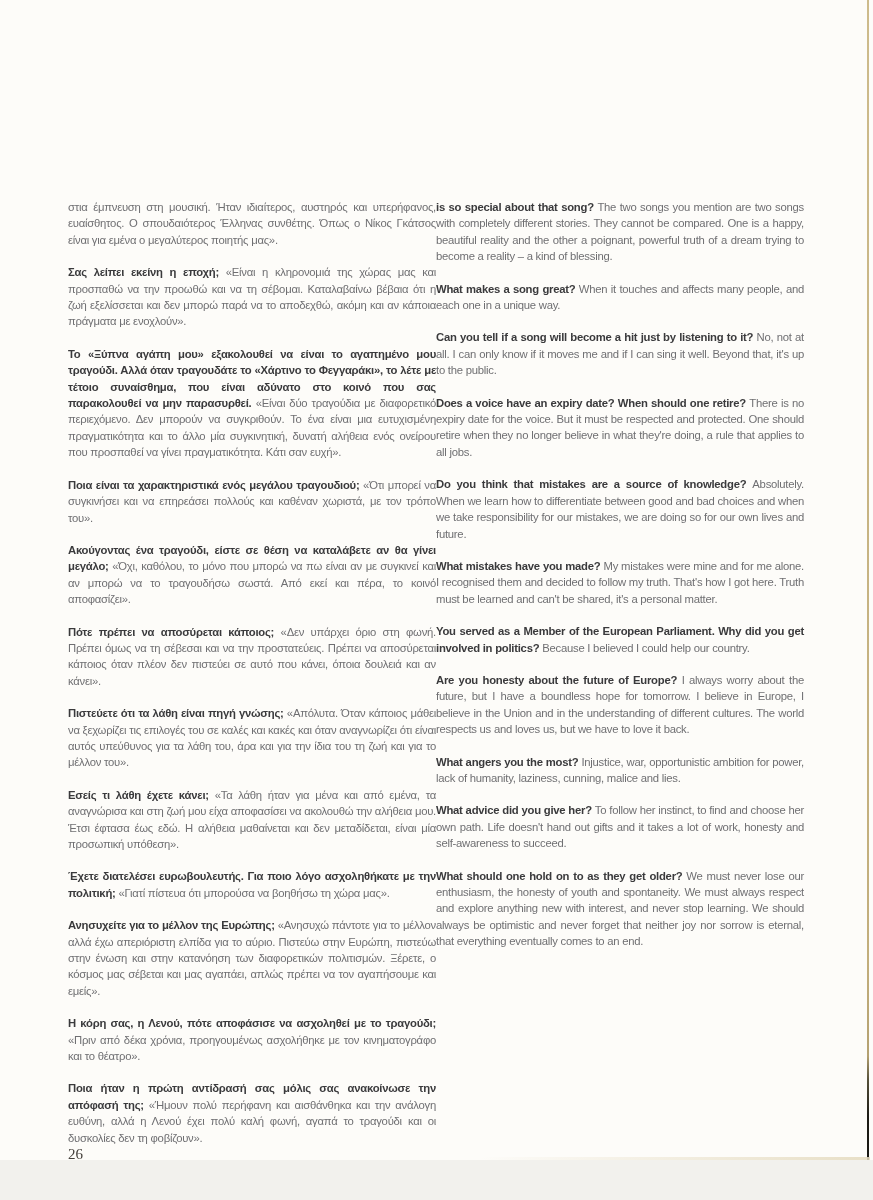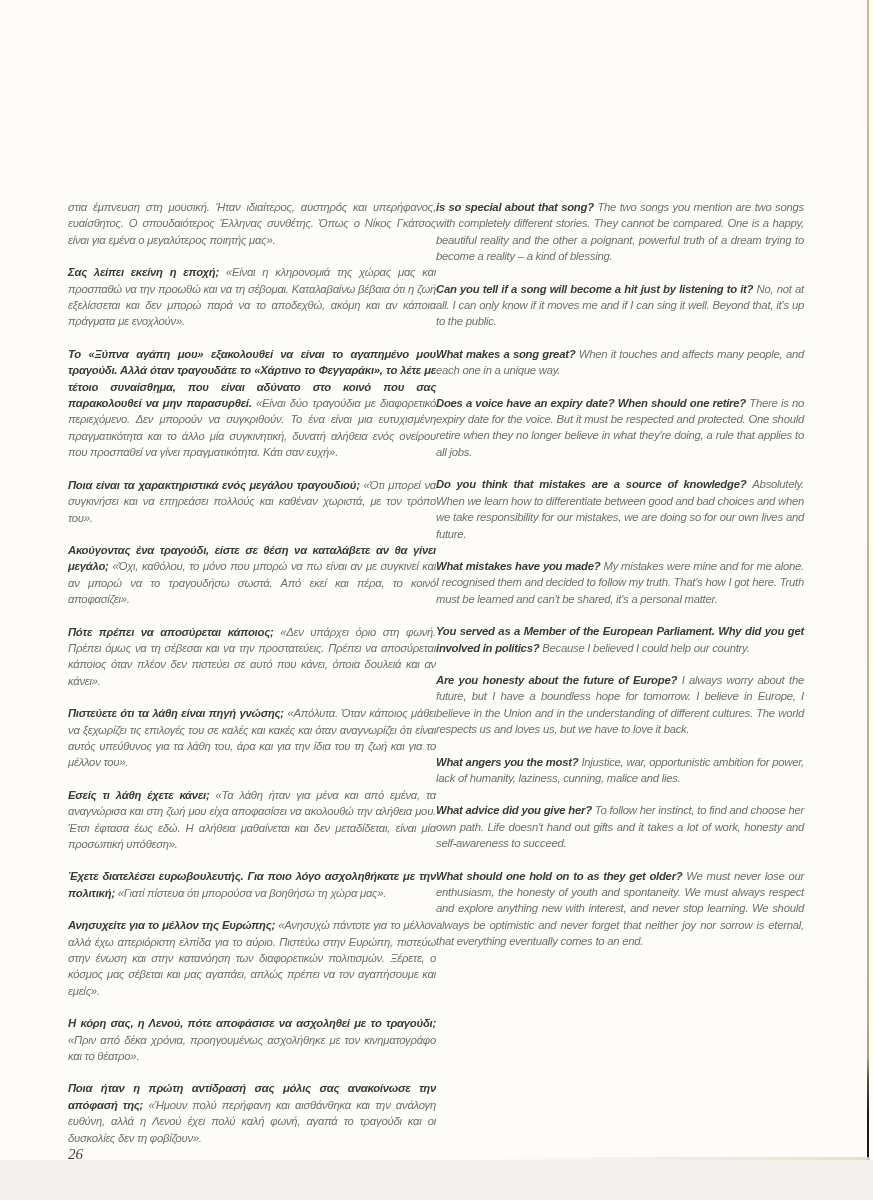--- a/index.html
+++ b/index.html
@@ -7,21 +7,20 @@
     width: 873px; height: 1200px;
     background: #f2f1ed;
     font-family: "Liberation Sans", "DejaVu Sans", sans-serif;
     overflow: hidden;
   }
   .page {
     position: relative;
     width: 873px; height: 1160px;
     background: #fdfcf9;
     overflow: hidden;
-    font-style: italic;
   }
   
   .page-edge-right {
     position: absolute; left: 867px; top: 0; width: 2px; height: 1200px;
     background: linear-gradient(to bottom,
       #cdbb8c 0%, #c2ae7c 80%, #b4a171 88%,
       #55503a 90%, #1d1c16 93%, #14130e 100%);
   }
   .page-edge-bottom {
     position: absolute; bottom: 0; left: 480px; right: 3px; height: 3px;
@@ -78,22 +77,22 @@
       <p><span class="q">Εσείς τι λάθη έχετε κάνει; </span><span class="a">«Τα λάθη ήταν για μένα και από εμένα, τα αναγνώρισα και στη ζωή μου είχα αποφασίσει να ακολουθώ την αλήθεια μου. Έτσι έφτασα έως εδώ. Η αλήθεια μαθαίνεται και δεν μεταδίδεται, είναι μία προσωπική υπόθεση».</span></p>
       <p><span class="q">Έχετε διατελέσει ευρωβουλευτής. Για ποιο λόγο ασχοληθήκατε με την πολιτική; </span><span class="a">«Γιατί πίστευα ότι μπορούσα να βοηθήσω τη χώρα μας».</span></p>
       <p><span class="q">Ανησυχείτε για το μέλλον της Ευρώπης; </span><span class="a">«Ανησυχώ πάντοτε για το μέλλον αλλά έχω απεριόριστη ελπίδα για το αύριο. Πιστεύω στην Ευρώπη, πιστεύω στην ένωση και στην κατανόηση των διαφορετικών πολιτισμών. Ξέρετε, ο κόσμος μας σέβεται και μας αγαπάει, απλώς πρέπει να τον αγαπήσουμε και εμείς».</span></p>
       <p><span class="q">Η κόρη σας, η Λενού, πότε αποφάσισε να ασχοληθεί με το τραγούδι; </span><span class="a">«Πριν από δέκα χρόνια, προηγουμένως ασχολήθηκε με τον κινηματογράφο και το θέατρο».</span></p>
       <p><span class="q">Ποια ήταν η πρώτη αντίδρασή σας μόλις σας ανακοίνωσε την απόφασή της; </span><span class="a">«Ήμουν πολύ περήφανη και αισθάνθηκα και την ανάλογη ευθύνη, αλλά η Λενού έχει πολύ καλή φωνή, αγαπά το τραγούδι και οι δυσκολίες δεν τη φοβίζουν».</span></p>
       <p><span class="q">Τι συμβουλές τής δίνετε; </span><span class="a">«Να ακολουθεί το ένστικτό της, να αναγνωρίζει και να επιλέγει τον δικό της δρόμο. Η ζωή δεν κάνει δώρα και χρειάζεται πολλή δουλειά, ειλικρίνεια και αυτογνωσία».</span></p>
     </div>
 
   <div class="col col-right">
       <p><span class="q">is so special about that song? </span><span class="a">The two songs you mention are two songs with completely different stories. They cannot be compared. One is a happy, beautiful reality and the other a poignant, powerful truth of a dream trying to become a reality – a kind of blessing.</span></p>
+      <p><span class="q">What makes a song great? </span><span class="a">When it touches and affects many people, and each one in a unique way.</span></p>
       <p><span class="q">Can you tell if a song will become a hit just by listening to it? </span><span class="a">No, not at all. I can only know if it moves me and if I can sing it well. Beyond that, it's up to the public.</span></p>
-      <p><span class="q">What makes a song great? </span><span class="a">When it touches and affects many people, and each one in a unique way.</span></p>
       <p><span class="q">Does a voice have an expiry date? When should one retire? </span><span class="a">There is no expiry date for the voice. But it must be respected and protected. One should retire when they no longer believe in what they're doing, a rule that applies to all jobs.</span></p>
       <p><span class="q">Do you think that mistakes are a source of knowledge? </span><span class="a">Absolutely. When we learn how to differentiate between good and bad choices and when we take responsibility for our mistakes, we are doing so for our own lives and future.</span></p>
       <p><span class="q">What mistakes have you made? </span><span class="a">My mistakes were mine and for me alone. I recognised them and decided to follow my truth. That's how I got here. Truth must be learned and can't be shared, it's a personal matter.</span></p>
       <p><span class="q">You served as a Member of the European Parliament. Why did you get involved in politics? </span><span class="a">Because I believed I could help our country.</span></p>
       <p><span class="q">Are you honesty about the future of Europe? </span><span class="a">I always worry about the future, but I have a boundless hope for tomorrow. I believe in Europe, I believe in the Union and in the understanding of different cultures. The world respects us and loves us, but we have to love it back.</span></p>
       <p><span class="q">What angers you the most? </span><span class="a">Injustice, war, opportunistic ambition for power, lack of humanity, laziness, cunning, malice and lies.</span></p>
       <p><span class="q">What advice did you give her? </span><span class="a">To follow her instinct, to find and choose her own path. Life doesn't hand out gifts and it takes a lot of work, honesty and self-awareness to succeed.</span></p>
       <p><span class="q">What should one hold on to as they get older? </span><span class="a">We must never lose our enthusiasm, the honesty of youth and spontaneity. We must always respect and explore anything new with interest, and never stop learning. We should always be optimistic and never forget that neither joy nor sorrow is eternal, that everything eventually comes to an end.</span></p>
     </div>
 

